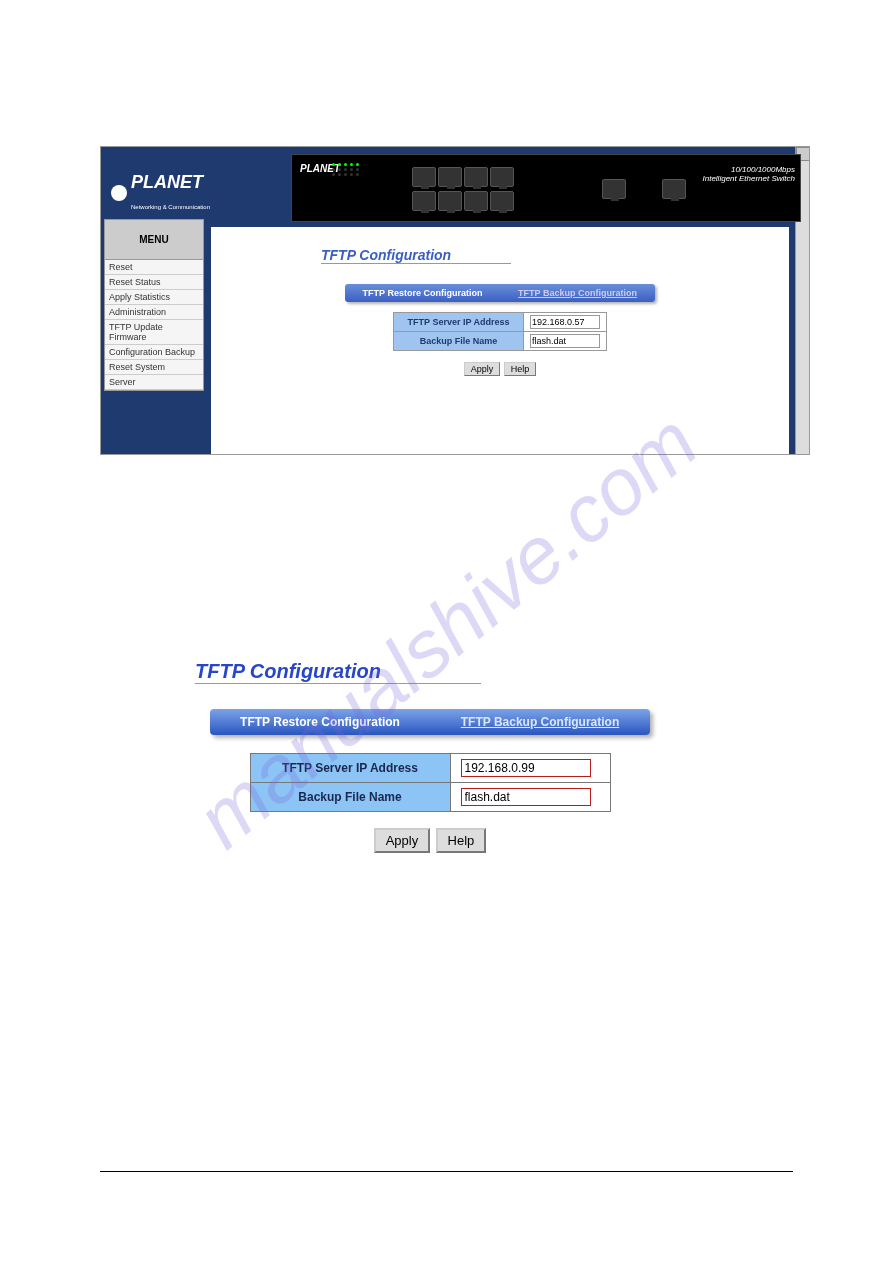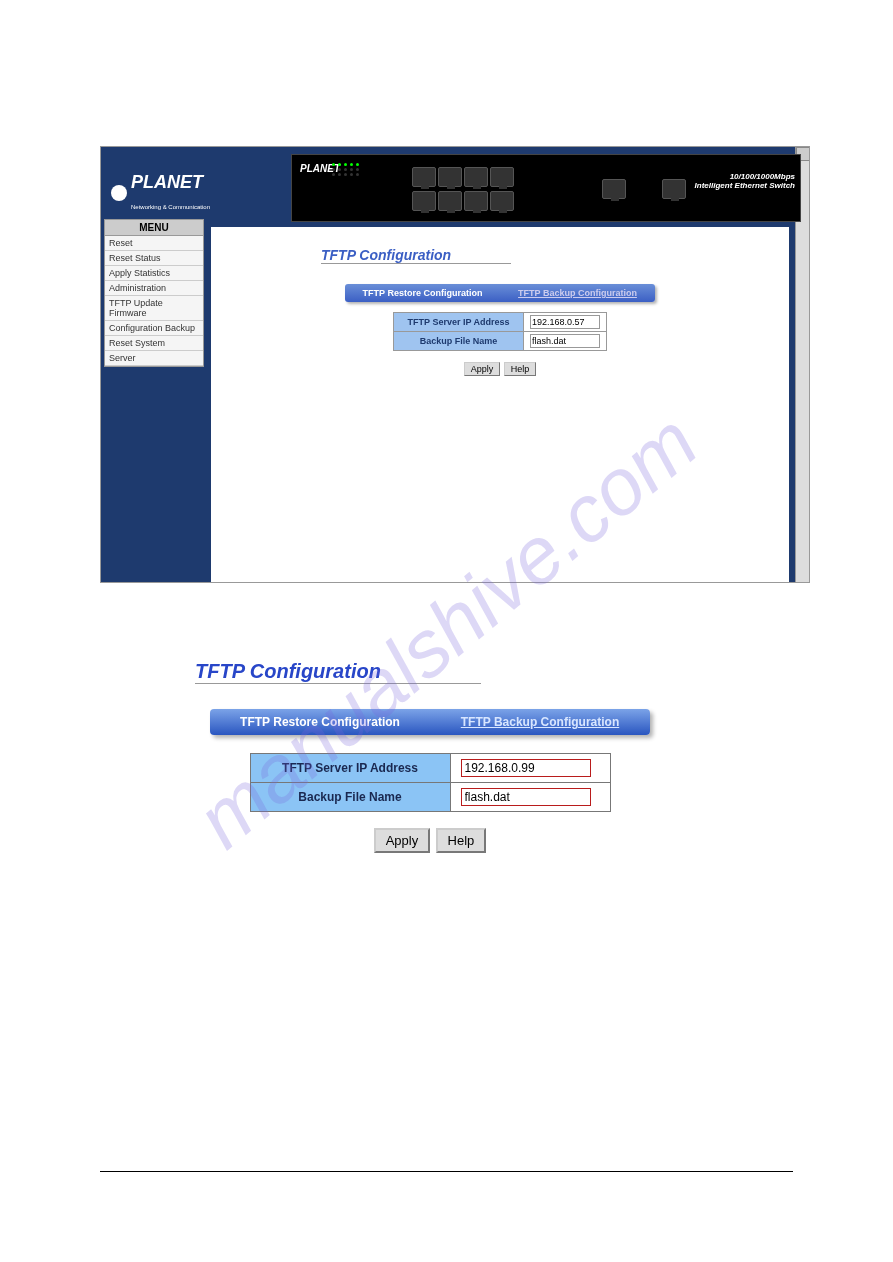--- a/index.html
+++ b/index.html
@@ -1,41 +1,41 @@
 <!DOCTYPE html>
 <html><head>
 <meta charset="utf-8">
 <style>
   * { box-sizing: border-box; margin: 0; padding: 0; }
   body { font-family: Arial, sans-serif; background: #fff; color: #000; font-size: 12px; position: relative; width: 893px; height: 1262px; }
   .watermark { position: absolute; top: 50%; left: 50%; transform: translate(-50%, -50%) rotate(-40deg); font-size: 80px; color: rgba(120, 100, 220, 0.25); pointer-events: none; white-space: nowrap; z-index: 1000; font-family: Arial, sans-serif; font-style: italic; }
   
   
-  .shot1 { position: absolute; top: 146px; left: 100px; width: 710px; height: 437px; border: 1px solid #999; background: #1e3a6e; overflow: hidden; }
+  .shot1 { position: absolute; top: 146px; left: 100px; width: 710px; height: 309px; border: 1px solid #999; background: #1e3a6e; overflow: hidden; }
   .shot1-scrollbar { position: absolute; right: 0; top: 0; width: 14px; height: 100%; background: #ddd; border-left: 1px solid #999; }
   .shot1-scrollbar-up { position: absolute; top: 0; width: 14px; height: 14px; background: #ccc; border: 1px solid #888; }
   
   .shot1-banner { position: absolute; top: 7px; left: 190px; width: 510px; height: 68px; background: #000; border: 1px solid #444; }
   .shot1-banner-logo { position: absolute; left: 8px; top: 8px; color: #fff; font-size: 10px; font-weight: bold; font-style: italic; }
   .shot1-banner-ports { position: absolute; left: 120px; top: 10px; right: 10px; bottom: 10px; }
   .shot1-banner-leds { position: absolute; left: 40px; top: 8px; display: flex; flex-direction: column; gap: 2px; }
   .led-row { display: flex; gap: 3px; }
   .led { width: 3px; height: 3px; background: #0f0; border-radius: 50%; }
   .led.off { background: #333; }
   .port-group { position: absolute; display: flex; gap: 2px; }
   .rj45 { width: 24px; height: 20px; background: #333; border: 1px solid #555; border-radius: 2px; position: relative; }
   .rj45::after { content: ''; position: absolute; bottom: -3px; left: 8px; width: 8px; height: 4px; background: #333; }
-  .shot1-banner-text { position: absolute; right: 5px; top: 17px; color: #fff; font-size: 8px; font-style: italic; text-align: right; font-weight: bold; }
+  .shot1-banner-text { position: absolute; right: 5px; top: 10px; color: #fff; font-size: 8px; font-style: italic; text-align: right; }
   
   .shot1-logo { position: absolute; top: 25px; left: 10px; color: #fff; font-size: 18px; font-weight: bold; font-style: italic; display: flex; align-items: center; gap: 4px; }
   .shot1-logo-icon { width: 16px; height: 16px; background: #fff; border-radius: 50%; display: inline-block; }
   .shot1-logo-sub { font-size: 6px; font-weight: normal; font-style: normal; }
   
   .shot1-menu-box { position: absolute; top: 72px; left: 3px; width: 100px; background: #eee; border: 1px solid #999; }
-  .shot1-menu-header { background: #ccc; text-align: center; font-weight: bold; font-size: 10px; padding: 2px 0; border-bottom: 1px solid #999; }
+  .shot1-menu-header { background: #ccc; text-align: center; font-weight: bold; font-size: 10px; padding: 14px 0; border-bottom: 1px solid #999; }
   .shot1-menu-item { font-size: 9px; padding: 2px 4px; border-bottom: 1px solid #ccc; background: #f5f5f5; cursor: pointer; color: #333; }
   
   .shot1-content { position: absolute; top: 80px; left: 110px; right: 20px; bottom: 0; background: #fff; padding: 20px; }
   .shot1-title { color: #3b5fc4; font-weight: bold; font-style: italic; font-size: 14px; border-bottom: 1px solid #999; display: inline-block; padding-right: 60px; margin-left: 90px; }
   
   .shot1-tabs-wrap { margin: 20px auto 0; width: 310px; }
   .shot1-tabs { display: flex; background: linear-gradient(#6a8fd8, #3b5fc4); border-radius: 3px; height: 18px; position: relative; box-shadow: 2px 2px 3px rgba(0,0,0,0.3); }
   .shot1-tab { flex: 1; text-align: center; color: #fff; font-size: 9px; font-weight: bold; line-height: 18px; cursor: pointer; }
   .shot1-tab.link { text-decoration: underline; color: #cce; }
   

